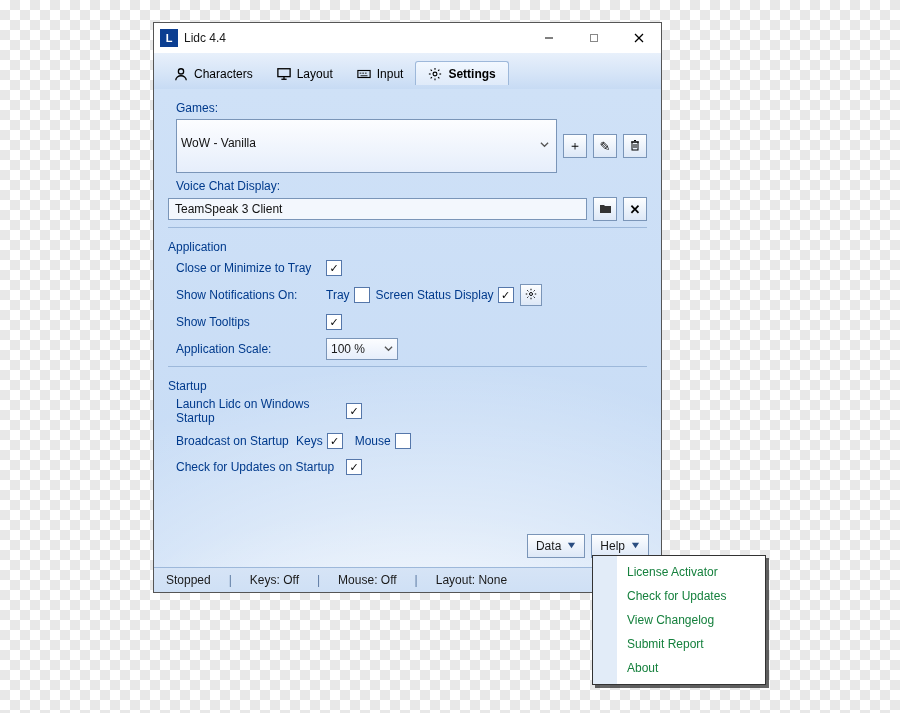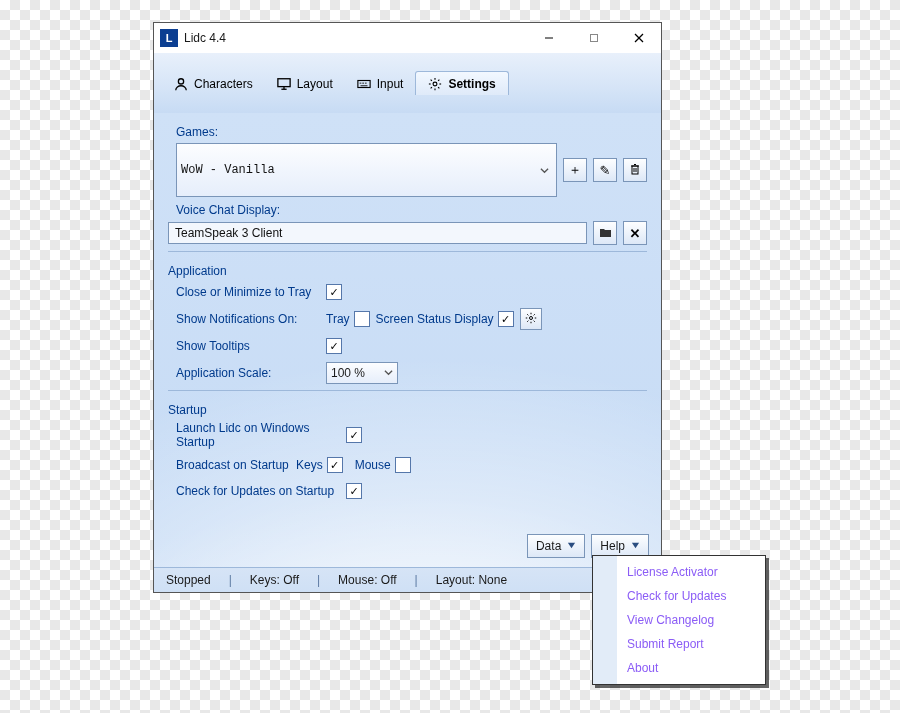--- a/index.html
+++ b/index.html
@@ -13,57 +13,57 @@
     background-position:0 0,0 10px,10px -10px,-10px 0;
     background-color:#fff;}
   .window{position:absolute;left:153px;top:22px;width:509px;height:571px;background:#fff;border:1px solid #555;box-sizing:border-box;display:flex;flex-direction:column;}
   
   .titlebar{height:30px;display:flex;align-items:center;padding:0 0 0 6px;background:#fff;}
   .app-icon{width:16px;height:16px;background:#0b3e91;color:#fff;font-weight:bold;font-size:11px;display:flex;align-items:center;justify-content:center;margin-right:6px;border:1px solid #0b3e91}
   .title-text{flex:1;font-size:12px;}
   .winbtn{width:45px;height:28px;display:flex;align-items:center;justify-content:center;font-size:12px;}
   .winbtn svg{width:10px;height:10px;}
   
-  .tabbar{height:28px;display:flex;align-items:center;padding:16px 8px;
+  .tabbar{height:28px;display:flex;align-items:flex-end;padding:4px 8px;
     background:linear-gradient(#e8f0fb 0%,#d5e4f7 60%,#c7dbf4 100%);}
   .tab{display:flex;align-items:center;gap:6px;padding:5px 12px 4px;font-size:12px;color:#000;cursor:default;}
   .tab.active{background:linear-gradient(#f2f8ff,#dfeaf9);border:1px solid #9db8da;border-bottom:none;border-radius:3px 3px 0 0;font-weight:bold;}
   .tab-icon{width:14px;height:14px;display:flex;align-items:center;justify-content:center;color:#000}
   
   .body-area{flex:1;position:relative;overflow:hidden;
     background:radial-gradient(ellipse 900px 600px at 55% 120%,rgba(255,255,255,.9),rgba(255,255,255,0) 55%),
                radial-gradient(ellipse 900px 700px at 48% 160%,rgba(255,255,255,.9),rgba(255,255,255,0) 55%),
                linear-gradient(#cfe1f7,#c6dbf5);}
   .content{padding:10px 14px 0 14px;}
   .group{margin-bottom:12px;}
   .group-title{color:#003a8c;font-size:12px;margin-bottom:4px;}
   .group hr{border:none;border-top:1px solid #9db8da;margin:1px 0 8px 0;}
   .row{display:flex;align-items:center;margin-bottom:6px;gap:6px;font-size:12px;}
   .label-sub{color:#003a8c;font-size:12px;margin:2px 0 4px 8px;}
-  .combo{flex:1;height:20px;border:1px solid #7a95b8;background:linear-gradient(#fcfdff,#e6eefb);display:flex;align-items:center;padding:16px 4px;color:#111;position:relative;font-size:12px;font-family:Liberation Mono, monospace;}
+  .combo{flex:1;height:20px;border:1px solid #7a95b8;background:linear-gradient(#fcfdff,#e6eefb);display:flex;align-items:flex-start;padding:16px 4px;color:#111;position:relative;font-size:12px;}
   .combo .caret{margin-left:auto;width:16px;height:16px;display:flex;align-items:center;justify-content:center;color:#444;}
   .input-flat{flex:1;height:20px;border:1px solid #7a95b8;background:#f3f7fd;display:flex;align-items:center;padding:0 6px;color:#111;font-size:12px;}
   .icon-btn{width:22px;height:22px;border:1px solid #7a95b8;background:linear-gradient(#fdfeff,#dde8f7);display:flex;align-items:center;justify-content:center;color:#000;font-size:13px;}
   .form-row{display:flex;align-items:center;margin:0 0 6px 8px;font-size:12px;min-height:20px;}
   .form-row .field-label{width:150px;color:#003a8c;}
   .checkbox{width:14px;height:14px;border:1px solid #5577aa;background:#fff;display:inline-flex;align-items:center;justify-content:center;margin-right:6px;flex:0 0 14px;}
   .checkbox.checked::after{content:"✓";font-size:11px;color:#000;line-height:1;}
   .scale-combo{width:62px;height:20px;border:1px solid #7a95b8;background:linear-gradient(#fcfdff,#e6eefb);display:flex;align-items:center;padding:0 4px;}
   .scale-combo .caret{margin-left:auto;}
   .inline-label{color:#003a8c;margin-right:4px;}
   
   .btn-row{position:absolute;bottom:34px;right:12px;display:flex;gap:6px;}
   .action-btn{height:22px;padding:0 8px;border:1px solid #7a95b8;background:linear-gradient(#fdfeff,#dde8f7);display:flex;align-items:center;gap:6px;font-size:12px;}
   .action-btn .caret{color:#2a4d80}
   .status-bar{position:absolute;left:0;right:0;bottom:0;height:24px;border-top:1px solid #9db8da;display:flex;align-items:center;gap:18px;padding:0 12px;font-size:12px;background:linear-gradient(#d6e4f6,#cfe0f5);}
   .status-sep{color:#5d7ba3;}
   
   .popup{position:absolute;left:592px;top:555px;width:172px;background:#fff;border:1px solid #333;box-shadow:3px 3px 0 rgba(0,0,0,.6);padding:4px 0;}
   .popup .stripe{position:absolute;left:0;top:0;bottom:0;width:24px;background:#e2ecf8;}
-  .popup-item{position:relative;padding:5px 10px 5px 34px;color:#8b5cf6;font-size:12px;}
+  .popup-item{position:relative;padding:5px 10px 5px 34px;color:#15803d;font-size:12px;}
   .caret svg{width:9px;height:9px}
 </style>
 </head>
 <body>
 <div class="canvas">
 
 <div class="window">
 
   <div class="titlebar">
     <div class="app-icon">L</div>

